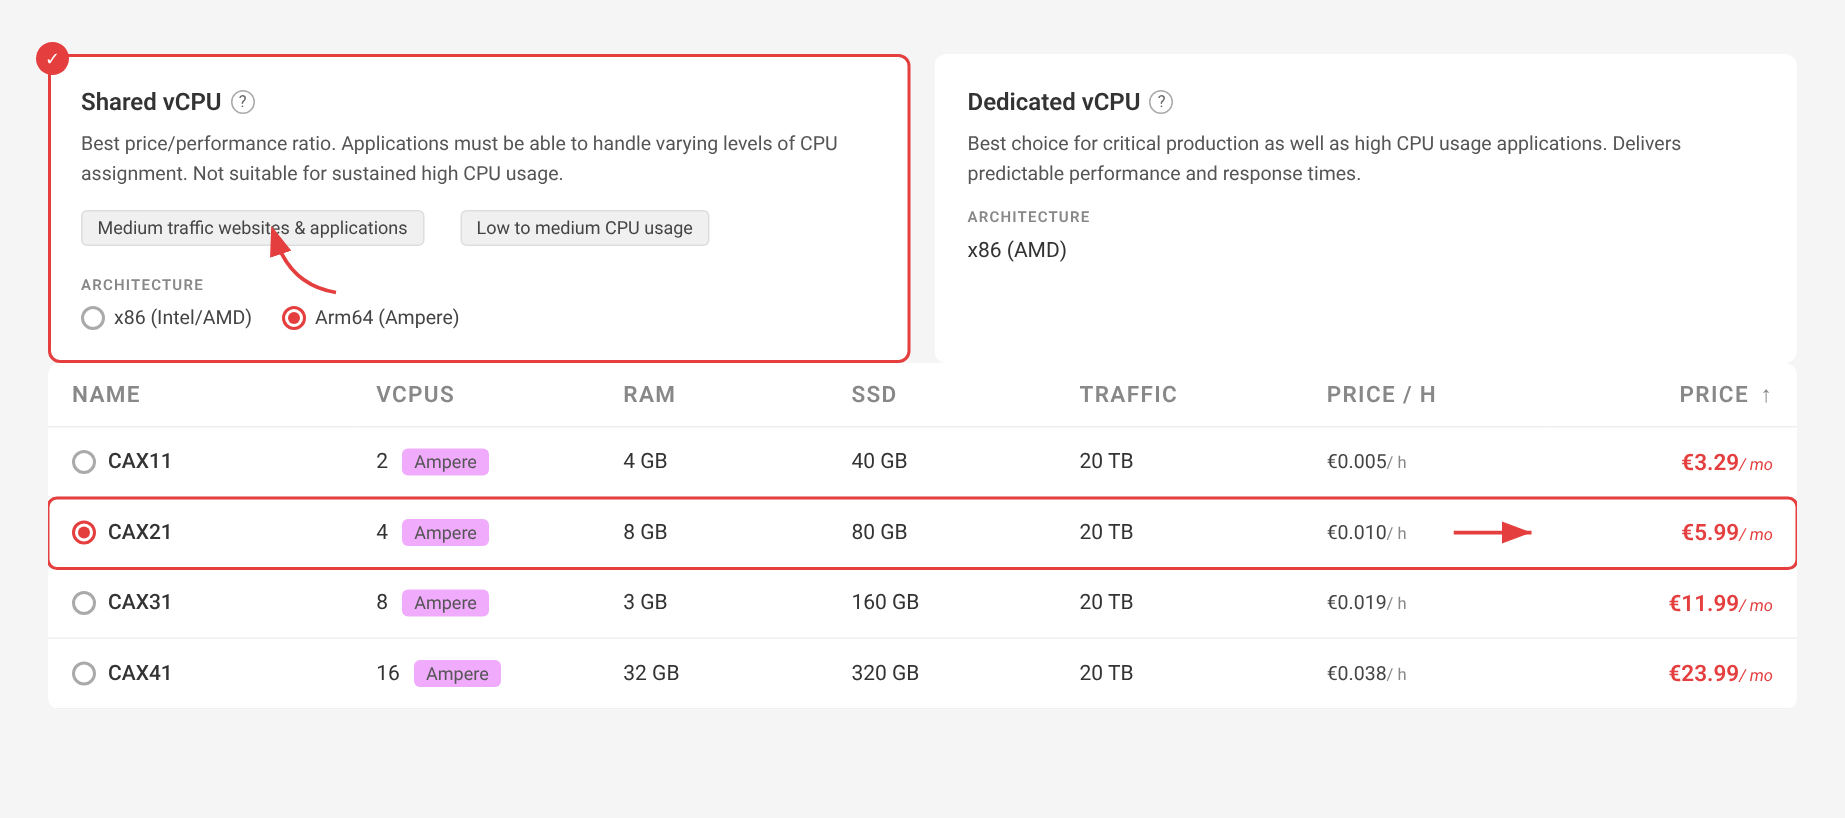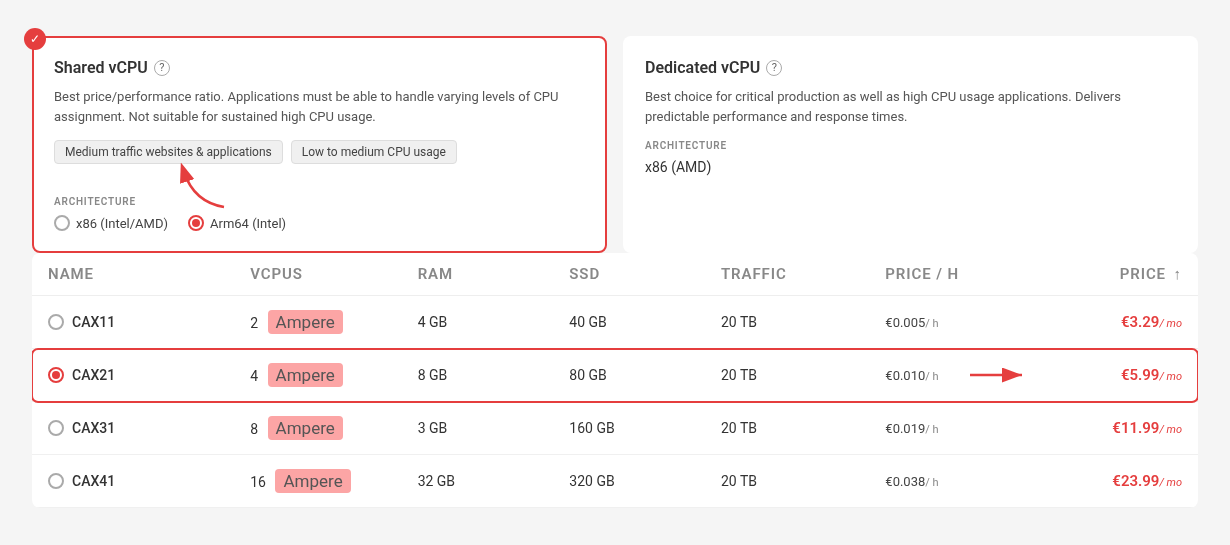--- a/index.html
+++ b/index.html
@@ -61,23 +61,23 @@
       font-weight: normal;
     }
     .card-desc {
       font-size: 13px;
       color: #555;
       margin-bottom: 14px;
       line-height: 1.5;
     }
     .tags {
       display: flex;
-      gap: 8px;
+      gap: 24px;
       flex-wrap: wrap;
-      margin-bottom: 32px;
+      margin-bottom: 21px;
     }
     .tag {
       background: #f0f0f0;
       border: 1px solid #ddd;
       border-radius: 4px;
       padding: 4px 10px;
       font-size: 12px;
       color: #444;
     }
     .arch-section {
@@ -164,24 +164,24 @@
     .row-radio {
       display: flex;
       align-items: flex-start;
       gap: 8px;
     }
     .row-name {
       font-weight: 500;
     }
     .ampere-badge {
       display: inline-block;
-      background: #fca5a5;
+      background: #f0abfc;
       border-radius: 4px;
       padding: 2px 8px;
-      font-size: 17px;
+      font-size: 12px;
       color: #555;
       margin-left: 6px;
     }
     .price-mo {
       color: #e53e3e;
       font-weight: 600;
       font-size: 15px;
       text-align: right;
     }
     .price-mo .mo-unit {
@@ -239,21 +239,21 @@
         <div class="arch-options">
           <label class="arch-option">
             <div class="radio-outer">
             </div>
             <span class="arch-text">x86 (Intel/AMD)</span>
           </label>
           <label class="arch-option">
             <div class="radio-outer selected">
               <div class="radio-inner"></div>
             </div>
-            <span class="arch-text">Arm64 (Intel)</span>
+            <span class="arch-text">Arm64 (Ampere)</span>
           </label>
         </div>
       </div>
 
       <div style="position:absolute; bottom: 36px; left: 140px; pointer-events:none;">
         <svg width="60" height="50" viewBox="0 0 60 50">
           <defs>
             <marker id="arrowhead" markerWidth="8" markerHeight="6" refX="4" refY="3" orient="auto">
               <polygon points="0 0, 8 3, 0 6" fill="#e53e3e"></polygon>
             </marker>

